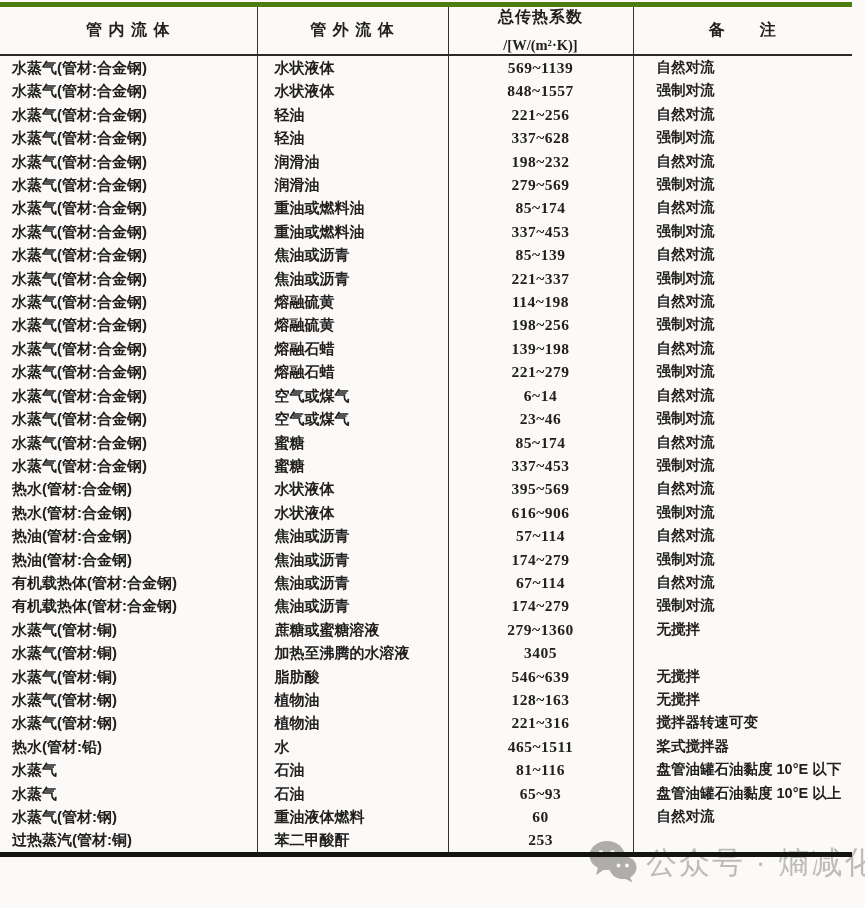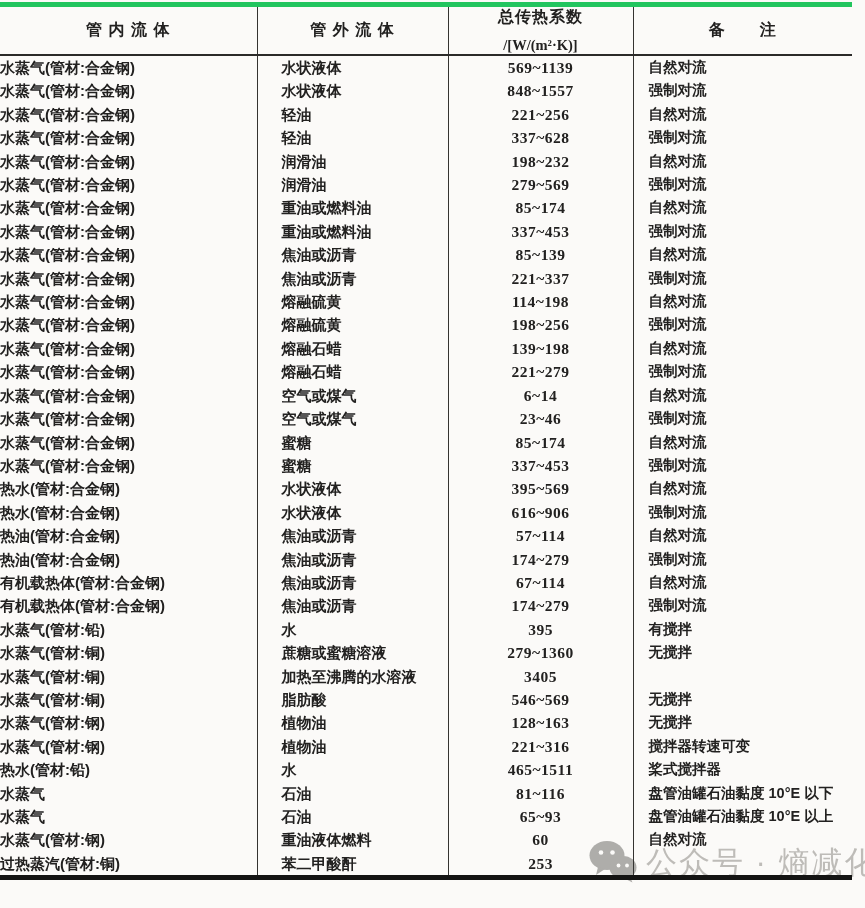--- a/index.html
+++ b/index.html
@@ -10,21 +10,21 @@
     background:#fbfaf8;
     font-family:"Liberation Sans","DejaVu Sans",sans-serif;
     color:#222120;
     overflow:hidden;
   }
   table.ht {
     position:absolute; left:0; top:2px;
     width:852px;
     border-collapse:collapse;
     table-layout:fixed;
-    border-top:5px solid #22c55e;
+    border-top:5px solid #4d7c0f;
     border-bottom:5px solid #141413;
   }
   col.w0 { width:257px; }
   col.w1 { width:191px; }
   col.w2 { width:185px; }
   col.w3 { width:219px; }
   thead th {
     height:46px;
     font-size:16px; font-weight:700;
     border-bottom:2px solid #2b2a29;
@@ -36,28 +36,28 @@
     font-family:"Liberation Serif","DejaVu Serif",serif;
     letter-spacing:0; margin-top:9px;
   }
   th.sep, td.sep0, td.sep1, td.sep2 { border-right:1.5px solid #343331; }
   tbody td {
     height:23.4px; line-height:23.4px;
     font-size:15px; font-weight:700;
     white-space:nowrap; overflow:hidden;
     vertical-align:middle;
   }
-  tbody td.c0 { text-align:left; }
-  tbody td.c1 { padding-left:24px; text-align:left; }
+  tbody td.c0 { padding-left:12px; text-align:left; }
+  tbody td.c1 { padding-left:17px; text-align:left; }
   tbody td.c2 {
     text-align:center;
     font-family:"Liberation Serif","DejaVu Serif",serif;
     font-weight:600; font-size:15.5px; letter-spacing:0.5px;
   }
-  tbody td.c3 { padding-left:15px; text-align:left; font-size:14.5px; }
+  tbody td.c3 { padding-left:23px; text-align:left; font-size:14.5px; }
   .watermark {
     position:absolute; left:588px; top:839px;
     display:flex; align-items:center; gap:8px;
     pointer-events:none; opacity:0.9;
   }
   .watermark .wm-text {
     font-size:31px; font-weight:400;
     color:#b8b6b2; letter-spacing:2px; white-space:nowrap;
   }
 </style>
@@ -239,41 +239,35 @@
           <td class="c2 sep2">67~114</td>
           <td class="c3">自然对流</td>
         </tr>
         <tr>
           <td class="c0 sep0">有机载热体(管材:合金钢)</td>
           <td class="c1 sep1">焦油或沥青</td>
           <td class="c2 sep2">174~279</td>
           <td class="c3">强制对流</td>
         </tr>
         <tr>
-          <td class="c0 sep0">水蒸气(管材:铅)</td>
-          <td class="c1 sep1">水</td>
-          <td class="c2 sep2">395</td>
-          <td class="c3">有搅拌</td>
-        </tr>
-        <tr>
           <td class="c0 sep0">水蒸气(管材:铜)</td>
           <td class="c1 sep1">蔗糖或蜜糖溶液</td>
           <td class="c2 sep2">279~1360</td>
           <td class="c3">无搅拌</td>
         </tr>
         <tr>
           <td class="c0 sep0">水蒸气(管材:铜)</td>
           <td class="c1 sep1">加热至沸腾的水溶液</td>
           <td class="c2 sep2">3405</td>
           <td class="c3"></td>
         </tr>
         <tr>
           <td class="c0 sep0">水蒸气(管材:铜)</td>
           <td class="c1 sep1">脂肪酸</td>
-          <td class="c2 sep2">546~569</td>
+          <td class="c2 sep2">546~639</td>
           <td class="c3">无搅拌</td>
         </tr>
         <tr>
           <td class="c0 sep0">水蒸气(管材:钢)</td>
           <td class="c1 sep1">植物油</td>
           <td class="c2 sep2">128~163</td>
           <td class="c3">无搅拌</td>
         </tr>
         <tr>
           <td class="c0 sep0">水蒸气(管材:钢)</td>

